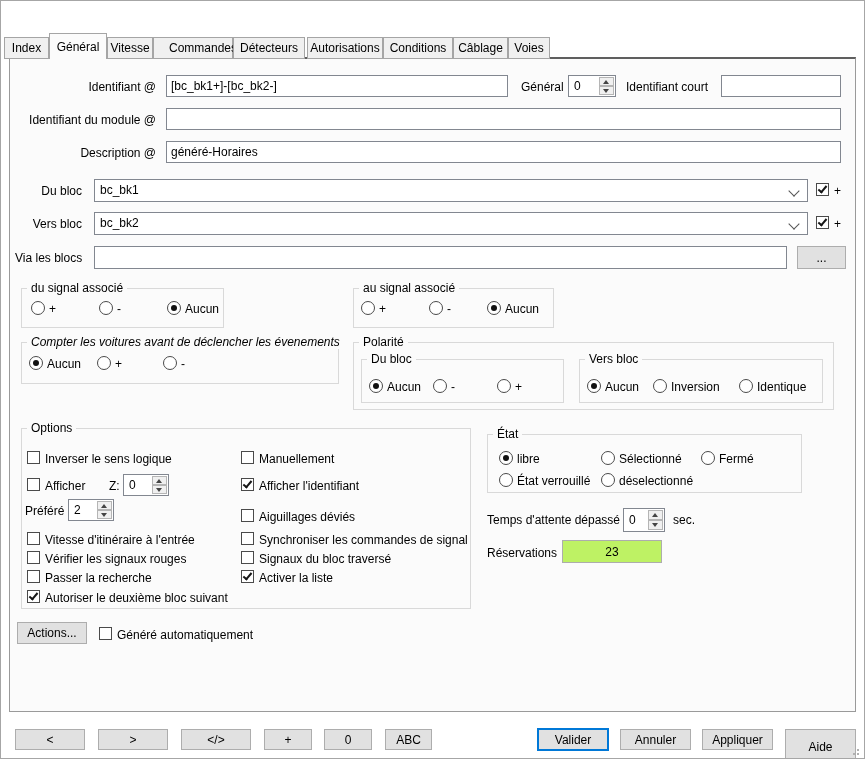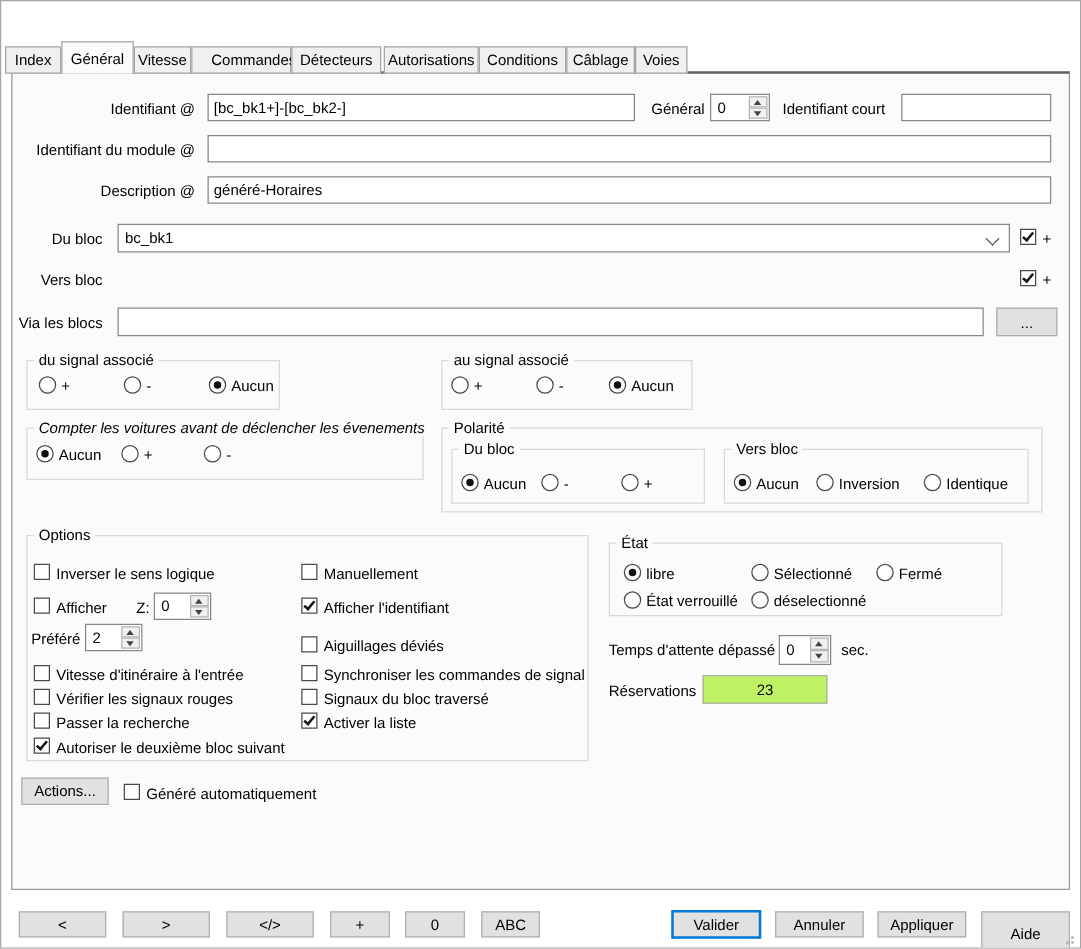--- a/index.html
+++ b/index.html
@@ -97,20 +97,24 @@
 
   <span class="lbl r" style="right:782px;top:183px;">Du bloc</span>
   <div class="combo" style="left:93px;top:178px;width:714px;height:23px;">
     <span class="cval">bc_bk1</span>
     <span class="chev"></span>
   </div>
   <span class="cb on" style="left:815px;top:182px;"></span>
   <span class="lbl" style="left:833px;top:183px;">+</span>
 
   <span class="lbl r" style="right:782px;top:216px;">Vers bloc</span>
+  <div class="combo" style="left:93px;top:211px;width:714px;height:23px;">
+    <span class="cval">bc_bk2</span>
+    <span class="chev"></span>
+  </div>
   <span class="cb on" style="left:815px;top:215px;"></span>
   <span class="lbl" style="left:833px;top:216px;">+</span>
 
   <span class="lbl" style="left:14px;top:250px;">Via les blocs</span>
   <div class="input" style="left:93px;top:245px;width:693px;height:23px;"></div>
   <div class="btn" style="left:796px;top:245px;width:49px;height:23px;">...</div>
 
   <div class="grp" style="left:20px;top:287px;width:203px;height:40px;"></div>
   <span class="gtitle" style="left:26px;top:280px;">du signal associé</span>
   <span class="rb" style="left:30px;top:300px;"></span>

